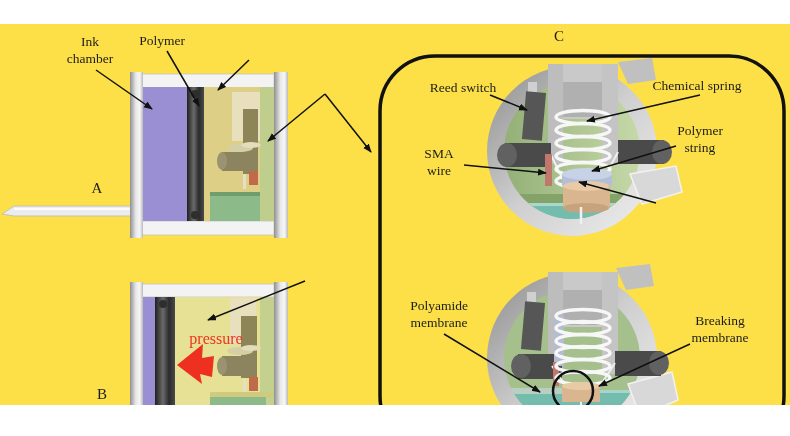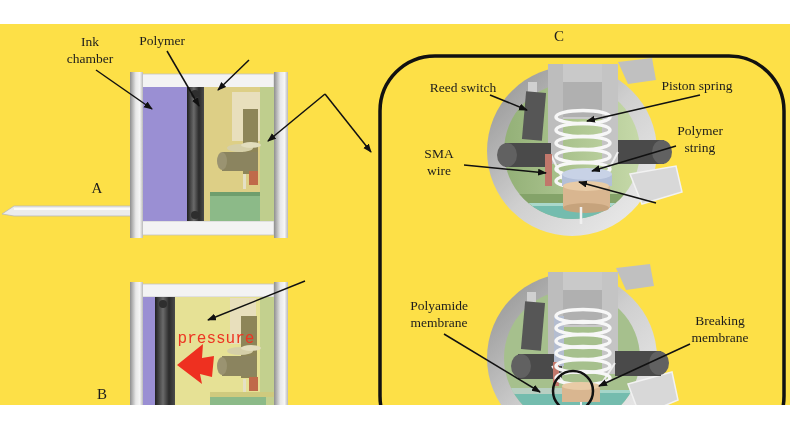--- a/index.html
+++ b/index.html
@@ -2,21 +2,21 @@
 <html><head>
 <meta charset="utf-8">
 <style>
   html,body{margin:0;padding:0;background:#fff;}
   .fig{position:relative;width:790px;height:381px;background:#fde047;
        font-family:"Liberation Serif", serif;overflow:hidden;margin-top:24px;}
   .fig svg{position:absolute;left:0;top:0;}
   .lbl{position:absolute;transform:translate(-50%,-50%);font-size:13.5px;
        line-height:1.25;color:#1c1c1c;text-align:center;white-space:pre-line;z-index:5;}
   .letter{font-size:15px;}
-  .pressure{color:#ee3422;font-family:Liberation Mono, monospace;
+  .pressure{color:#ee3422;font-family:Liberation Serif, serif;
             font-size:16px;z-index:6;}
 </style>
 </head>
 <body>
 
 <div class="fig">
 
 <svg width="790" height="436" viewBox="0 0 790 436">
   <defs>
     <marker id="ah" markerWidth="10" markerHeight="8" refX="8" refY="3.5" orient="auto" markerUnits="userSpaceOnUse">
@@ -202,21 +202,21 @@
 </svg>
 
   <div class="lbl" style="left:90px;top:27px">Ink
 chamber</div>
   <div class="lbl" style="left:162px;top:17px">Polymer</div>
   <div class="lbl letter" style="left:97px;top:164px">A</div>
   <div class="lbl letter" style="left:102px;top:370px">B</div>
   <div class="lbl pressure" style="left:216px;top:315px">pressure</div>
   <div class="lbl letter" style="left:559px;top:12px">C</div>
   <div class="lbl" style="left:463px;top:64px">Reed switch</div>
-  <div class="lbl" style="left:697px;top:62px">Piston spring</div>
+  <div class="lbl" style="left:697px;top:62px">Chemical spring</div>
   <div class="lbl" style="left:439px;top:139px">SMA
 wire</div>
   <div class="lbl" style="left:700px;top:116px">Polymer
 string</div>
   <div class="lbl" style="left:439px;top:291px">Polyamide
 membrane</div>
   <div class="lbl" style="left:720px;top:306px">Breaking
 membrane</div>
 </div>
 

